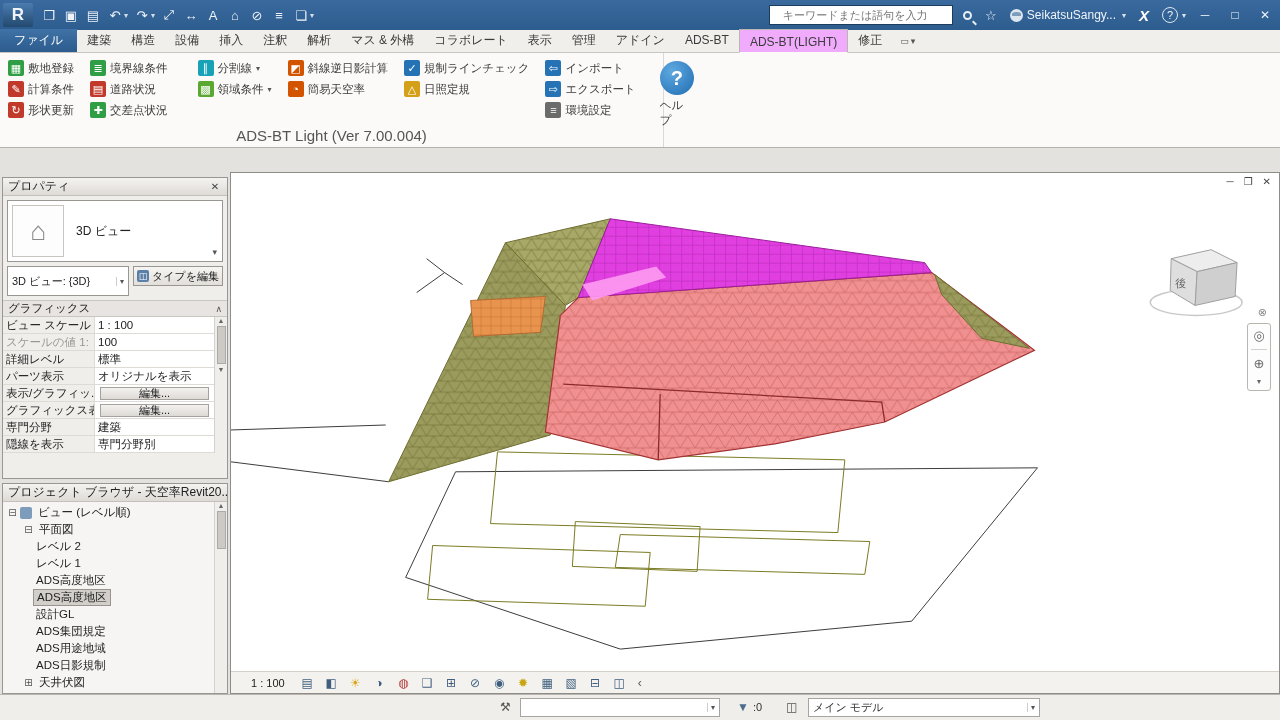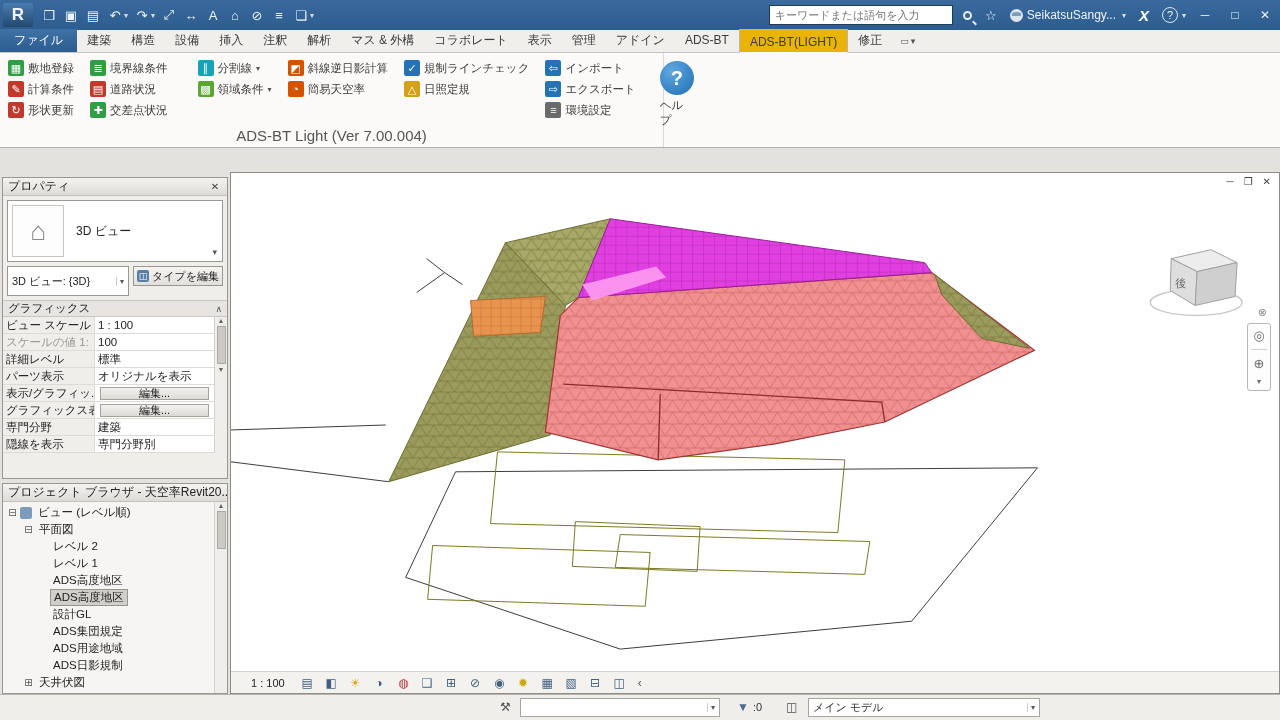--- a/index.html
+++ b/index.html
@@ -6,36 +6,36 @@
 html,body{width:1280px;height:720px;overflow:hidden}
 body{font-family:"Liberation Sans","DejaVu Sans",sans-serif;font-size:12px;color:#222;background:#e4e2df;position:relative}
 
 .titlebar{position:absolute;left:0;top:0;width:1280px;height:30px;background:linear-gradient(#3a6a9e,#2d5c8e);display:flex;align-items:center;color:#eef3f8}
 .qat{display:flex;align-items:center;height:100%;padding-left:3px}
 .qat-icon{min-width:22px;height:24px;display:flex;align-items:center;justify-content:center;font-size:13px}
 .qat-icon.logo{width:30px;font-weight:bold;font-size:17px;background:linear-gradient(#4a7cb0,#23496f);border-radius:2px;margin-right:5px}
 .qat-icon.caret{min-width:10px;font-size:8px;margin-left:-5px;opacity:.85}
 .tb-right{margin-left:auto;display:flex;align-items:center;height:100%}
 .searchbox{width:184px;height:20px;background:#fff;border:1px solid #1c3c5c;display:flex;align-items:center;margin-right:8px}
-.searchbox input{border:none;outline:none;width:100%;font-size:11px;padding:0 5px;color:#555;background:transparent;font-family:inherit}
+.searchbox input{border:none;outline:none;width:100%;font-size:11px;padding:0 13px;color:#555;background:transparent;font-family:inherit}
 .tb-icon{width:22px;text-align:center;font-size:13px}
 .lens{width:9px;height:9px;border:2px solid #e8eef5;border-radius:50%;position:relative;display:inline-block;margin:0 8px 0 2px}
 .lens::after{content:"";position:absolute;width:5px;height:2px;background:#e8eef5;transform:rotate(45deg);left:7px;top:9px}
 .avatar{width:13px;height:13px;border-radius:50%;background:#dce6f0;margin:0 4px 0 8px;position:relative}
 .avatar::after{content:"";position:absolute;left:2px;top:3px;width:9px;height:4px;border-radius:50% 50% 0 0;background:#7d9cbb}
 .tb-user{font-size:12px;margin-right:2px;white-space:nowrap}
 .tb-caret{font-size:8px;width:12px;text-align:center;opacity:.9}
 .tb-x{font-style:italic;font-weight:bold;font-size:15px;margin:0 9px;color:#fff}
 .tb-help{width:16px;height:16px;border:1px solid #dfe8f1;border-radius:50%;font-size:11px;display:flex;align-items:center;justify-content:center;margin-left:4px}
 .win-btn{width:30px;height:100%;display:flex;align-items:center;justify-content:center;font-size:12px}
 
 .ribbon-tabs{position:absolute;top:30px;left:0;width:1280px;height:23px;background:#f1efec;display:flex;align-items:flex-end;border-bottom:1px solid #c9c6c2}
 .rtab{padding:0 10px;height:23px;line-height:23px;font-size:12px;color:#3b3b3b;white-space:nowrap}
 .rtab.file{background:linear-gradient(#3f72a6,#2d5c8e);color:#fff;padding:0 14px}
-.rtab.active{background:#eab308;border:1px solid #b9b6b2;border-bottom:1px solid #fbfaf8;margin-bottom:-1px;height:24px;line-height:24px}
+.rtab.active{background:#f0abfc;border:1px solid #b9b6b2;border-bottom:1px solid #fbfaf8;margin-bottom:-1px;height:24px;line-height:24px}
 .rtab-toggle{display:flex;align-items:center;gap:2px;padding:0 8px;font-size:9px;color:#555;height:23px}
 
 .ribbon-body{position:absolute;top:53px;left:0;width:1280px;height:95px;background:#fbfaf8;border-bottom:1px solid #b5b2ae}
 .ribbon-panel{position:absolute;left:0;top:0;height:94px;width:664px;border-right:1px solid #dcd9d5}
 .rb-cols{display:flex;align-items:flex-start;padding:7px 4px 0 8px;gap:16px}
 .rb-col{display:flex;flex-direction:column;gap:5px}
 .rbtn{display:flex;align-items:center;gap:4px;font-size:11.5px;color:#3b3b3b;white-space:nowrap;cursor:default}
 .ric{width:16px;height:16px;border-radius:2px;color:#fff;font-size:11px;display:flex;align-items:center;justify-content:center;flex:0 0 16px}
 .rdrop{font-size:8px;color:#555}
 .rb-help{display:flex;flex-direction:column;align-items:center;gap:3px;font-size:11.5px;color:#3b3b3b;margin-left:8px;padding-top:1px}
@@ -69,21 +69,21 @@
 .vscroll{width:13px;background:#f0eeeb;border-left:1px solid #d5d2ce;display:flex;flex-direction:column;align-items:center;font-size:7px;color:#666}
 .vthumb{width:9px;height:38px;background:#cdc9c4;border:1px solid #aaa;margin:2px 0}
 .prop-footer{position:absolute;left:0;bottom:0;width:100%;height:24px;display:flex;align-items:center;padding:0 6px;border-top:1px solid #c9c6c2;background:#eceae7}
 .prop-help-link{color:#2f6fb5;text-decoration:underline;font-size:11.5px;white-space:nowrap}
 .apply-btn{margin-left:auto;width:76px;height:18px;border:1px solid #b5b2ae;background:#e7e4e1;color:#9a9792;font-size:11.5px;display:flex;align-items:center;justify-content:center}
 
 .tree{background:#f7f5f3;height:calc(100% - 18px);overflow:hidden;display:flex}
 .tree-rows{flex:1;padding-top:2px;overflow:hidden}
 .tree-row{height:17px;display:flex;align-items:center;font-size:11.5px;white-space:nowrap}
 .tree-row .exp{width:11px;font-size:10px;color:#555;text-align:center;margin-right:2px;flex:0 0 11px}
-.lv0{padding-left:4px}.lv1{padding-left:20px}.lv2{padding-left:34px}
+.lv0{padding-left:4px}.lv1{padding-left:20px}.lv2{padding-left:17px}
 .tlabel{padding:0 3px}
 .tree-row.sel .tlabel{background:#d2cec9;border:1px solid #98948f}
 .tree-icon{width:12px;height:12px;margin-right:3px;background:#7d9cbb;border-radius:2px;flex:0 0 12px}
 
 .viewport{position:absolute;left:230px;top:172px;width:1050px;height:522px;background:#fff;border:1px solid #8f8c88}
 .scene{position:absolute;left:0;top:0;width:100%;height:calc(100% - 22px)}
 .view-win-controls{position:absolute;top:3px;right:8px;display:flex;gap:10px;font-size:10px;color:#444}
 .nav-close{position:absolute;right:12px;top:133px;font-size:11px;color:#888}
 .navbar{position:absolute;right:8px;top:150px;width:24px;background:rgba(253,253,253,.95);border:1px solid #b9b6b2;border-radius:3px;display:flex;flex-direction:column;align-items:center;padding:4px 0;gap:6px;font-size:13px;color:#666}
 .navbar .divider{width:16px;height:1px;background:#d4d1cd}

